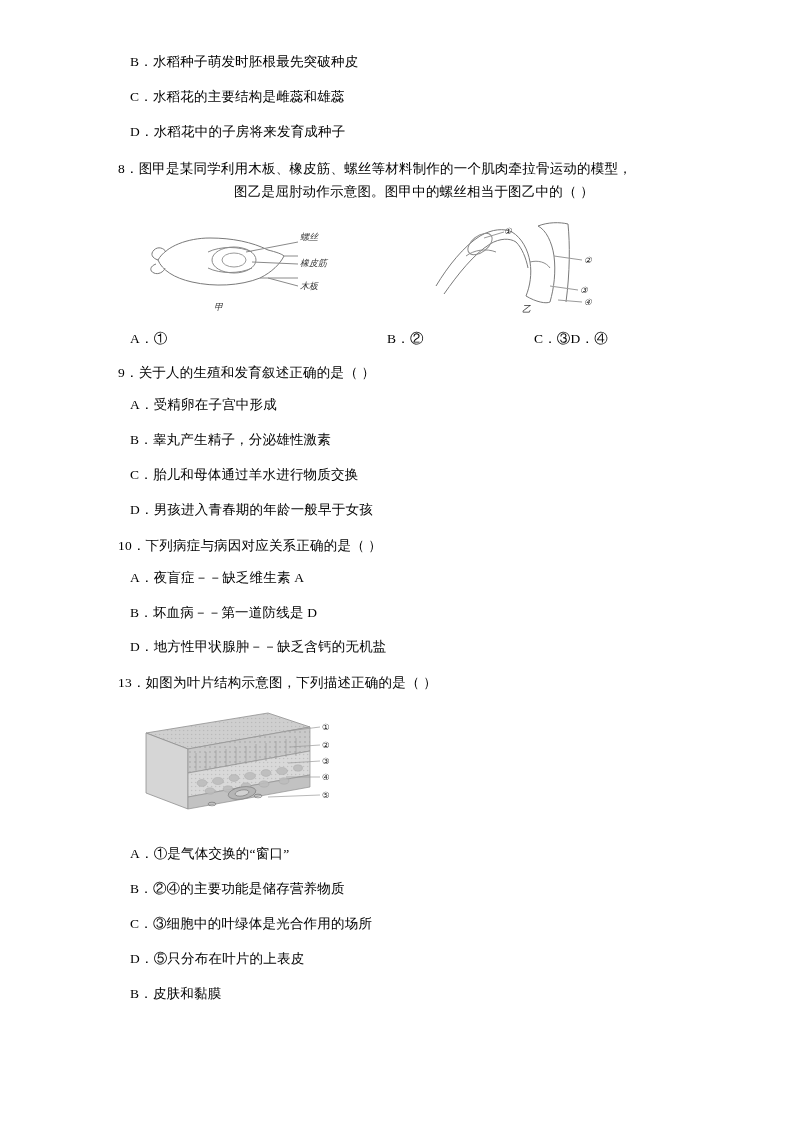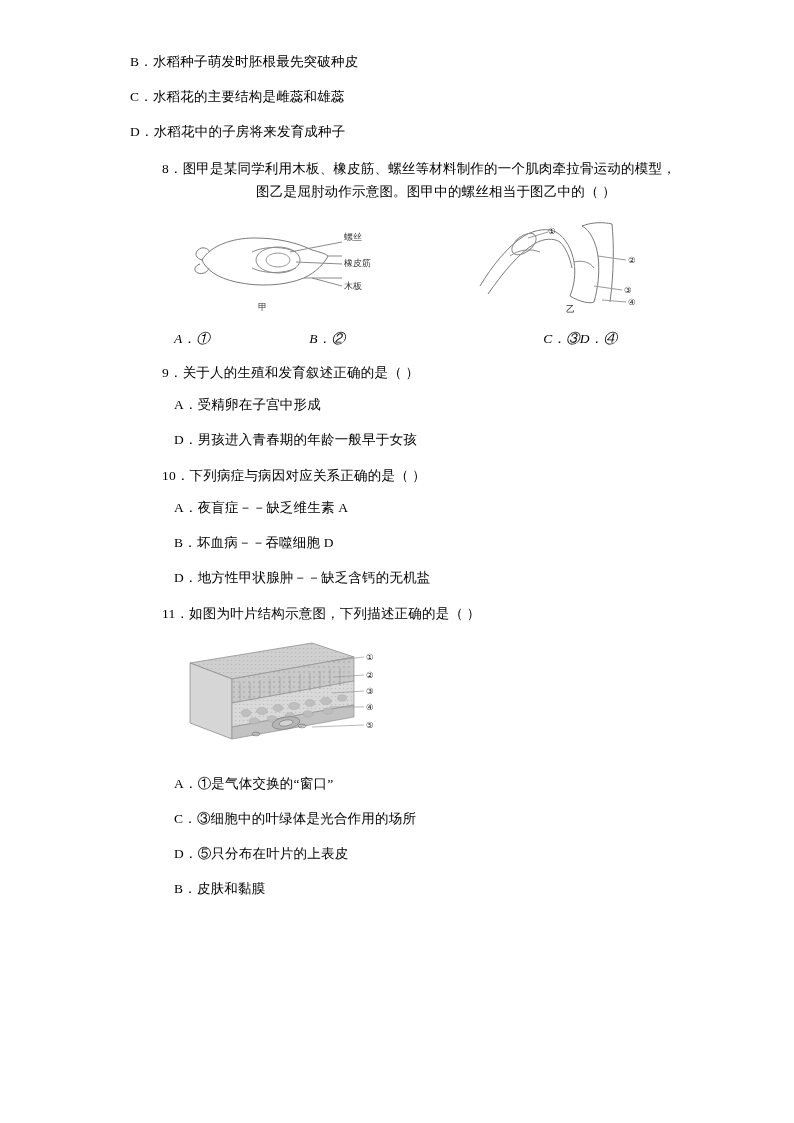--- a/index.html
+++ b/index.html
@@ -36,54 +36,53 @@
   }
   .opt {
     font-size: 13.5px;
     line-height: 1.55;
     margin: 0 0 14px 0;
     letter-spacing: 0.2px;
     padding-left: 12px;
   }
   .q-block {
     margin-bottom: 0;
-    margin-left: 44px;
   }
   .q-stem {
     font-size: 13.5px;
     line-height: 1.75;
     margin: 0 0 12px 0;
     letter-spacing: 0.2px;
   }
   .q-stem .cont {
     display: block;
     padding-left: 22px;
     text-align: center;
   }
   .opts-row {
     display: flex;
     font-size: 13.5px;
     margin: 0 0 14px 0;
     padding-left: 12px;
   }
   .opts-row .o {
     letter-spacing: 0.2px;
-    font-style: italic;
   }
   .o1 { width: 150px; }
-  .o2 { width: 150px; }
+  .o2 { width: 150px; text-align: right; }
   .o3 { width: 150px; text-align: right; }
   .o4 { width: 120px; }
 
   
   .fig8 {
     position: relative;
     height: 102px;
     margin: 4px 0 12px 0;
     padding-left: 10px;
+    font-style: italic;
   }
   .fig8-left {
     position: absolute;
     left: 30px;
     top: 0;
     width: 235px;
     height: 98px;
   }
   .fig8-right {
     position: absolute;
@@ -200,32 +199,34 @@
         <span class="o o1">A．①</span>
         <span class="o o2">B．②</span>
         <span class="o o3">C．③</span>
         <span class="o o4">D．④</span>
       </div>
     </div>
 
     <div class="q-block">
       <div class="q-line">9．关于人的生殖和发育叙述正确的是（          ）</div>
       <div class="opt">A．受精卵在子宫中形成</div>
+      <div class="opt">B．睾丸产生精子，分泌雄性激素</div>
+      <div class="opt">C．胎儿和母体通过羊水进行物质交换</div>
       <div class="opt">D．男孩进入青春期的年龄一般早于女孩</div>
     </div>
 
     <div class="q-block">
       <div class="q-line">10．下列病症与病因对应关系正确的是（          ）</div>
       <div class="opt">A．夜盲症－－缺乏维生素 A</div>
-      <div class="opt">B．坏血病－－吞噬细胞 D</div>
+      <div class="opt">B．坏血病－－第一道防线是 D</div>
       <div class="opt">D．地方性甲状腺肿－－缺乏含钙的无机盐</div>
     </div>
 
     <div class="q-block">
-      <div class="q-line">11．如图为叶片结构示意图，下列描述正确的是（          ）</div>
+      <div class="q-line">13．如图为叶片结构示意图，下列描述正确的是（          ）</div>
 
       <div class="fig11">
         <div class="fig11-inner">
           <svg width="210" height="120" viewBox="0 0 210 120">
             <defs>
               <pattern id="dots" width="5" height="5" patternUnits="userSpaceOnUse">
                 <circle cx="2" cy="2" r="0.9" fill="#9a9a9a"></circle>
               </pattern>
               <pattern id="dots2" width="4" height="4" patternUnits="userSpaceOnUse">
                 <circle cx="1.6" cy="1.6" r="0.75" fill="#b0b0b0"></circle>
@@ -293,20 +294,21 @@
             <text x="184" y="25" font-size="8.5" fill="#222" font-family="Liberation Sans, sans-serif">①</text>
             <text x="184" y="43" font-size="8.5" fill="#222" font-family="Liberation Sans, sans-serif">②</text>
             <text x="184" y="59" font-size="8.5" fill="#222" font-family="Liberation Sans, sans-serif">③</text>
             <text x="184" y="75" font-size="8.5" fill="#222" font-family="Liberation Sans, sans-serif">④</text>
             <text x="184" y="93" font-size="8.5" fill="#222" font-family="Liberation Sans, sans-serif">⑤</text>
           </svg>
         </div>
       </div>
 
       <div class="opt">A．①是气体交换的“窗口”</div>
+      <div class="opt">B．②④的主要功能是储存营养物质</div>
       <div class="opt">C．③细胞中的叶绿体是光合作用的场所</div>
       <div class="opt">D．⑤只分布在叶片的上表皮</div>
     </div>
 
     <div class="q-block">
       <div class="opt">B．皮肤和黏膜</div>
     </div>
 
   </div>
 </div>

